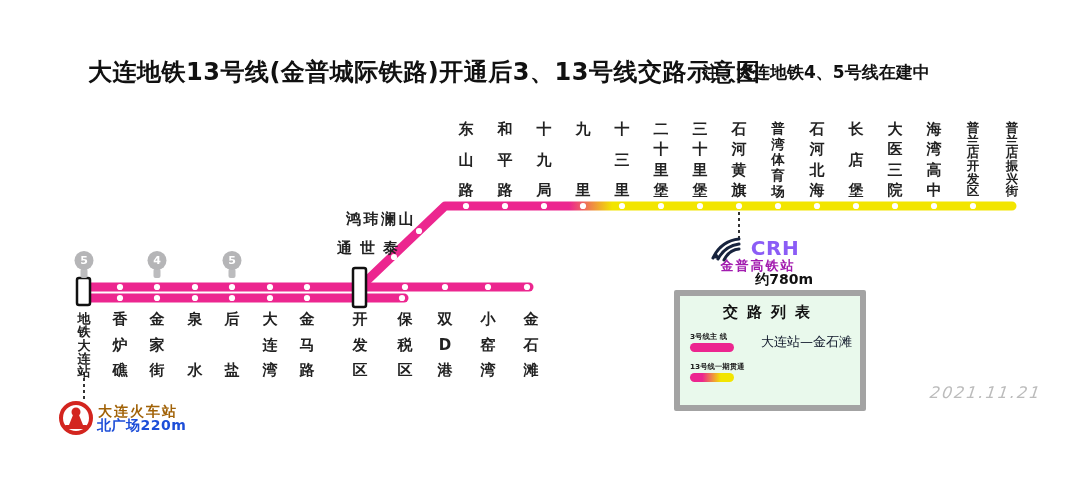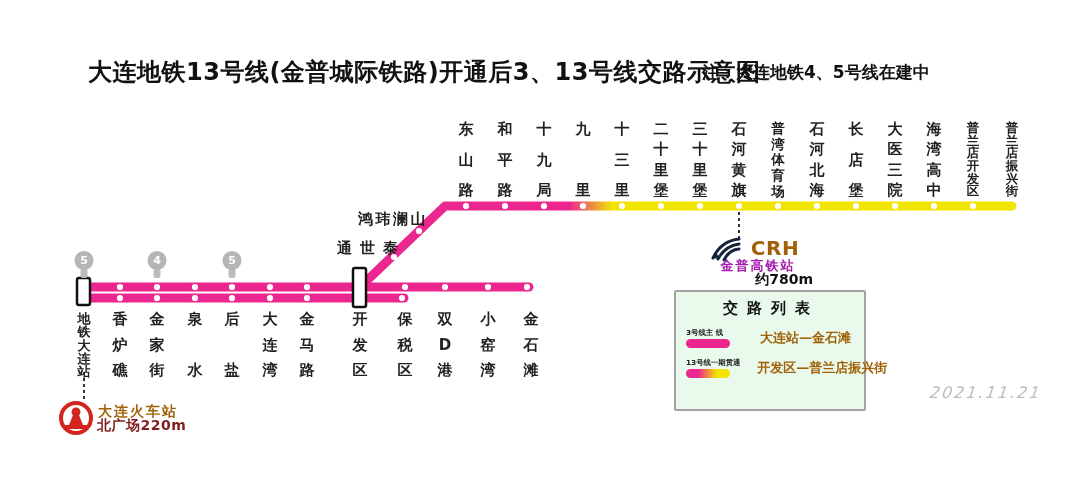--- a/index.html
+++ b/index.html
@@ -27,37 +27,37 @@
   .badge{
     position:absolute;width:19px;height:19px;border-radius:50%;background:#b5b5b7;
     color:#fff;font-size:11px;font-weight:bold;display:flex;align-items:center;justify-content:center;
     transform:translateX(-50%);
   }
   .badge-stem{
     position:absolute;width:7px;height:10px;background:#bcbcbe;border-radius:3px 3px 2px 2px;
     transform:translateX(-50%);
   }
   .crh-row{position:absolute;left:703px;top:236px;width:110px;display:flex;align-items:center;justify-content:center;gap:2px;}
-  .crh-mark{font-size:20px;font-weight:bold;color:#a16207;letter-spacing:0.5px;}
+  .crh-mark{font-size:20px;font-weight:bold;color:#8b5cf6;letter-spacing:0.5px;}
   .crh-station{position:absolute;left:703px;top:257px;width:110px;text-align:center;font-size:13px;font-weight:bold;color:#a21caf;letter-spacing:2px;}
   .crh-dist{position:absolute;left:703px;top:271px;width:110px;text-align:right;font-size:14px;font-weight:bold;color:#111;}
   .rail-name{position:absolute;left:98px;top:403px;font-size:14px;font-weight:bold;color:#a16207;letter-spacing:2px;}
-  .rail-info{position:absolute;left:97px;top:417px;font-size:14px;font-weight:bold;color:#7f1d1d;letter-spacing:0.5px;}
+  .rail-info{position:absolute;left:97px;top:417px;font-size:14px;font-weight:bold;color:#1d4ed8;letter-spacing:0.5px;}
   .legend{
     position:absolute;left:674px;top:290px;width:192px;height:121px;background:#e9f9ec;
-    border:2px solid #a3a3a3;border-radius:2px;box-sizing:border-box;padding:5px 8px 4px 10px;
+    border:6px solid #a3a3a3;border-radius:2px;box-sizing:border-box;padding:5px 8px 4px 10px;
   }
   .legend-title{text-align:center;font-size:15px;font-weight:bold;color:#111;letter-spacing:9px;margin-top:2px;}
   .legend-row{display:flex;align-items:center;margin-top:9px;}
   .legend-left{width:62px;display:flex;flex-direction:column;align-items:flex-start;}
   .legend-tag{font-size:8px;font-weight:bold;color:#222;transform:scale(0.92);transform-origin:left bottom;white-space:nowrap;}
   .legend-bar{width:44px;height:9px;border-radius:5px;margin-top:1px;}
   .bar-pink{background:#ec268f;}
   .bar-grad{background:linear-gradient(90deg,#ec268f 0%,#ec268f 28%,#f2e500 70%,#f2e500 100%);}
-  .legend-route{font-size:13px;font-weight:bold;color:#a16207;margin-left:12px;white-space:nowrap;}
+  .legend-route{font-size:13px;font-weight:normal;color:#0f172a;margin-left:24px;white-space:nowrap;}
   .date{
     position:absolute;left:930px;top:383px;font-size:16px;font-style:italic;color:#bcbcbc;
     letter-spacing:2px;transform:skewX(-8deg);
   }
 </style>
 </head>
 <body>
 
 <div class="canvas">
 
@@ -220,21 +220,21 @@
         <span>普</span>
         <span>兰</span>
         <span>店</span>
         <span>振</span>
         <span>兴</span>
         <span>街</span>
       </div>
     </div>
   <div id="branchStations">
       <div class="hlabel" style="left: 406px; top: 239px; letter-spacing: 8px;">通世泰</div>
-      <div class="hlabel" style="left: 428px; top: 210px; letter-spacing: 2.5px;">鸿玮澜山</div>
+      <div class="hlabel" style="left: 416px; top: 210px; letter-spacing: 2.5px;">鸿玮澜山</div>
     </div>
   <div id="lowerStations">
       <div class="vlabel" style="left: 74px; top: 312px; height: 66px; font-size: 13px;">
         <span>地</span>
         <span>铁</span>
         <span>大</span>
         <span>连</span>
         <span>站</span>
       </div>
       <div class="vlabel" style="left: 110px; top: 312px; height: 66px; font-size: 15px;">
@@ -317,19 +317,18 @@
             <div class="legend-tag">3号线主 线</div>
             <div class="legend-bar bar-pink"></div>
           </div>
           <div class="legend-route">大连站—金石滩</div>
         </div>
         <div class="legend-row">
           <div class="legend-left">
             <div class="legend-tag">13号线一期贯通</div>
             <div class="legend-bar bar-grad"></div>
           </div>
-          <div class="legend-route">开发区—普兰店振兴街</div>
         </div>
       </div>
   </div>
 
   <div class="date">2021.11.21</div>
 </div>
 
 </body></html>

